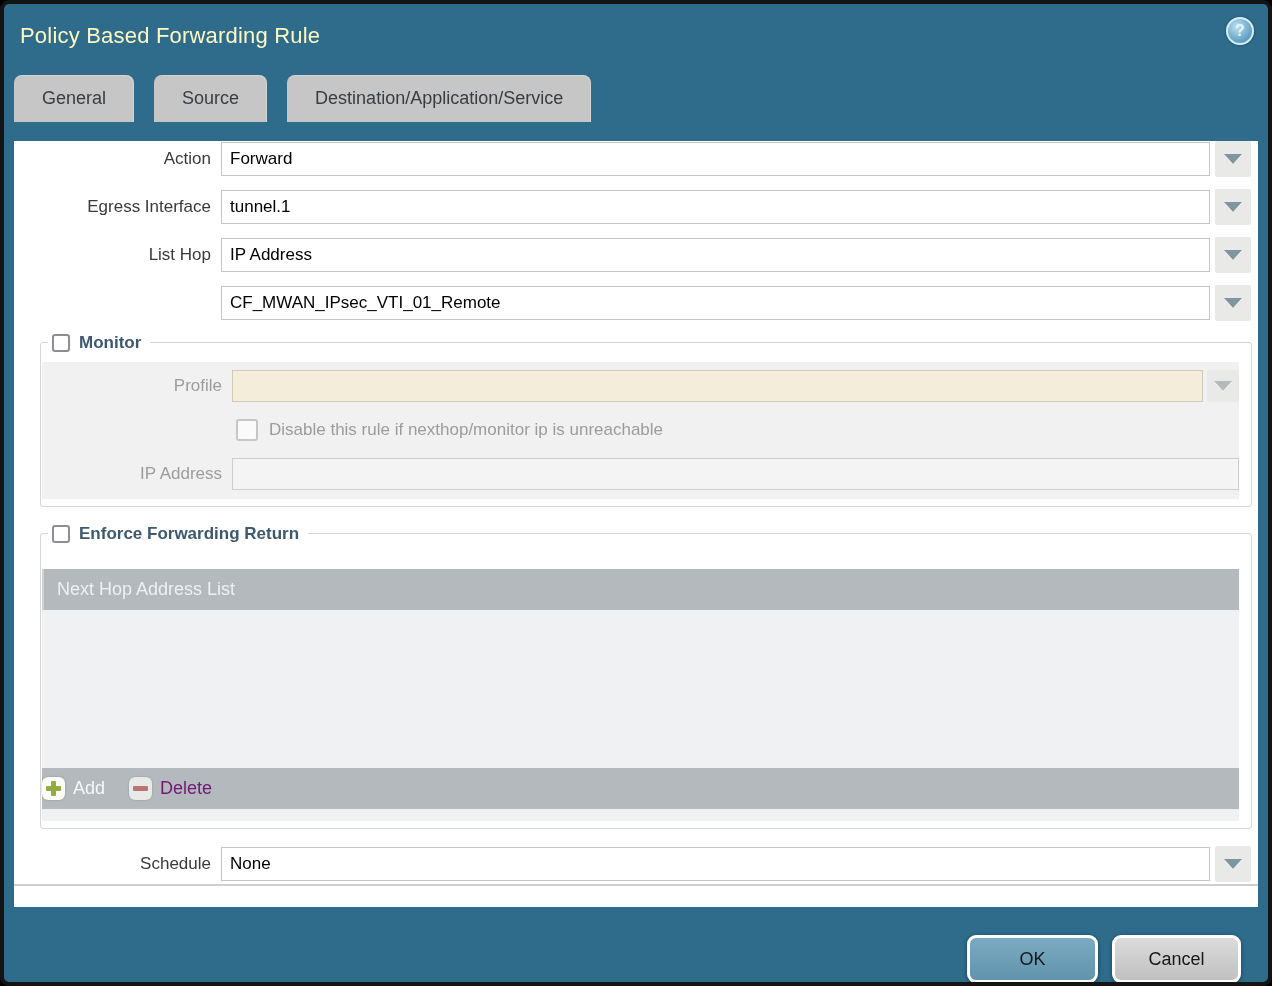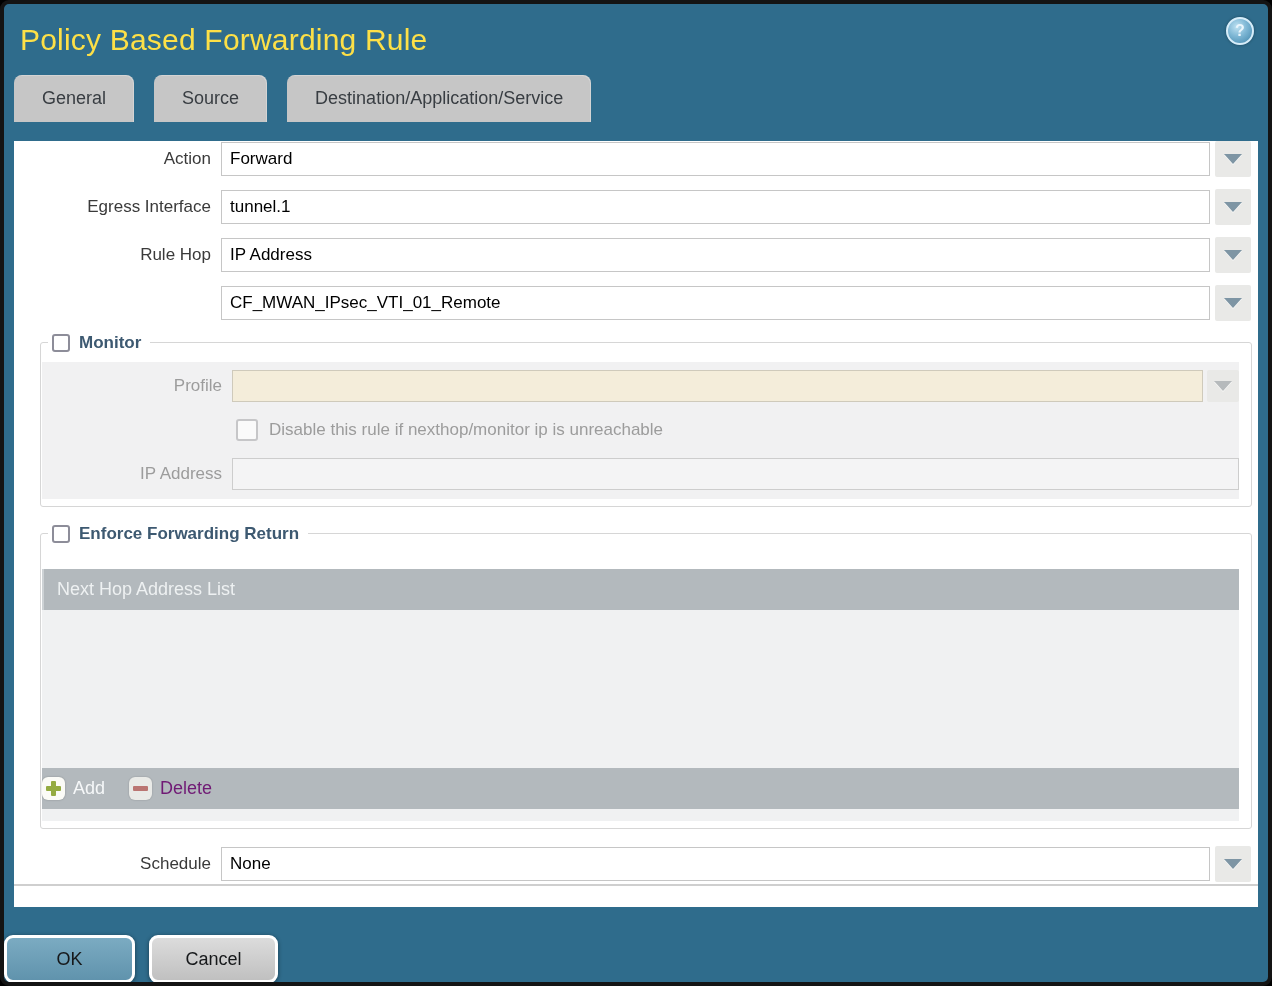--- a/index.html
+++ b/index.html
@@ -11,21 +11,21 @@
     background: #2f6c8c;
     border: 4px solid #141414;
     border-radius: 9px;
     overflow: hidden;
     position: relative;
   }
 
   
   .titlebar { height: 68px; position: relative; padding: 19px 16px 0; }
   .titlebar .title {
-    color: #fde047; font-size: 30px; letter-spacing: 0.2px; font-weight: 400;
+    color: #fef9c3; font-size: 22px; letter-spacing: 0.2px; font-weight: 400;
   }
   .help-icon {
     position: absolute; top: 13px; right: 14px;
     width: 28px; height: 28px; border-radius: 50%;
     background: radial-gradient(circle at 38% 32%, #bfe2f2 0%, #7db6d4 45%, #3e84aa 100%);
     border: 2px solid #d7edf9;
     box-shadow: 0 0 3px rgba(0,0,0,0.35);
     display: flex; align-items: center; justify-content: center;
     color: #eaf6fd; font-size: 16px; font-weight: bold;
     cursor: pointer;
@@ -140,22 +140,22 @@
     width: 15px; height: 5px; background: #bc6a66; border-radius: 1px;
   }
   .tool-lbl { font-size: 18px; color: #f6f8f9; }
   .tool-btn.disabled .tool-lbl { color: #701a75; }
 
   
   .panel-rule { margin: 2px 0 0; border-top: 2px solid #cfcfcf; }
 
   
   .button-bar {
-    margin-top: 28px; display: flex; 
-    gap: 14px; padding-right: 41px;
+    margin-top: 28px; display: flex; justify-content: flex-end;
+    gap: 14px; padding-right: 27px;
   }
   .btn {
     height: 48px; border-radius: 9px; border: 3px solid #ffffff;
     font-size: 18px; color: #16181a; font-family: "Liberation Sans", sans-serif;
     box-shadow: 0 1px 4px rgba(0,0,0,0.45);
     cursor: pointer;
   }
   .btn.ok { width: 131px; background: linear-gradient(#7babc2, #6093ad); }
   .btn.cancel { width: 129px; background: linear-gradient(#dcdcdc, #c0c0c0); }
 </style>
@@ -187,21 +187,21 @@
 
     <div class="row">
       <div class="lbl">Egress Interface</div>
       <div class="field">tunnel.1</div>
       <div class="dd-btn">
         <span class="dd-arrow"></span>
       </div>
     </div>
 
     <div class="row">
-      <div class="lbl">Rule Hop</div>
+      <div class="lbl">List Hop</div>
       <div class="field">IP Address</div>
       <div class="dd-btn">
         <span class="dd-arrow"></span>
       </div>
     </div>
 
     <div class="row">
       <div class="lbl"></div>
       <div class="field">CF_MWAN_IPsec_VTI_01_Remote</div>
       <div class="dd-btn">

